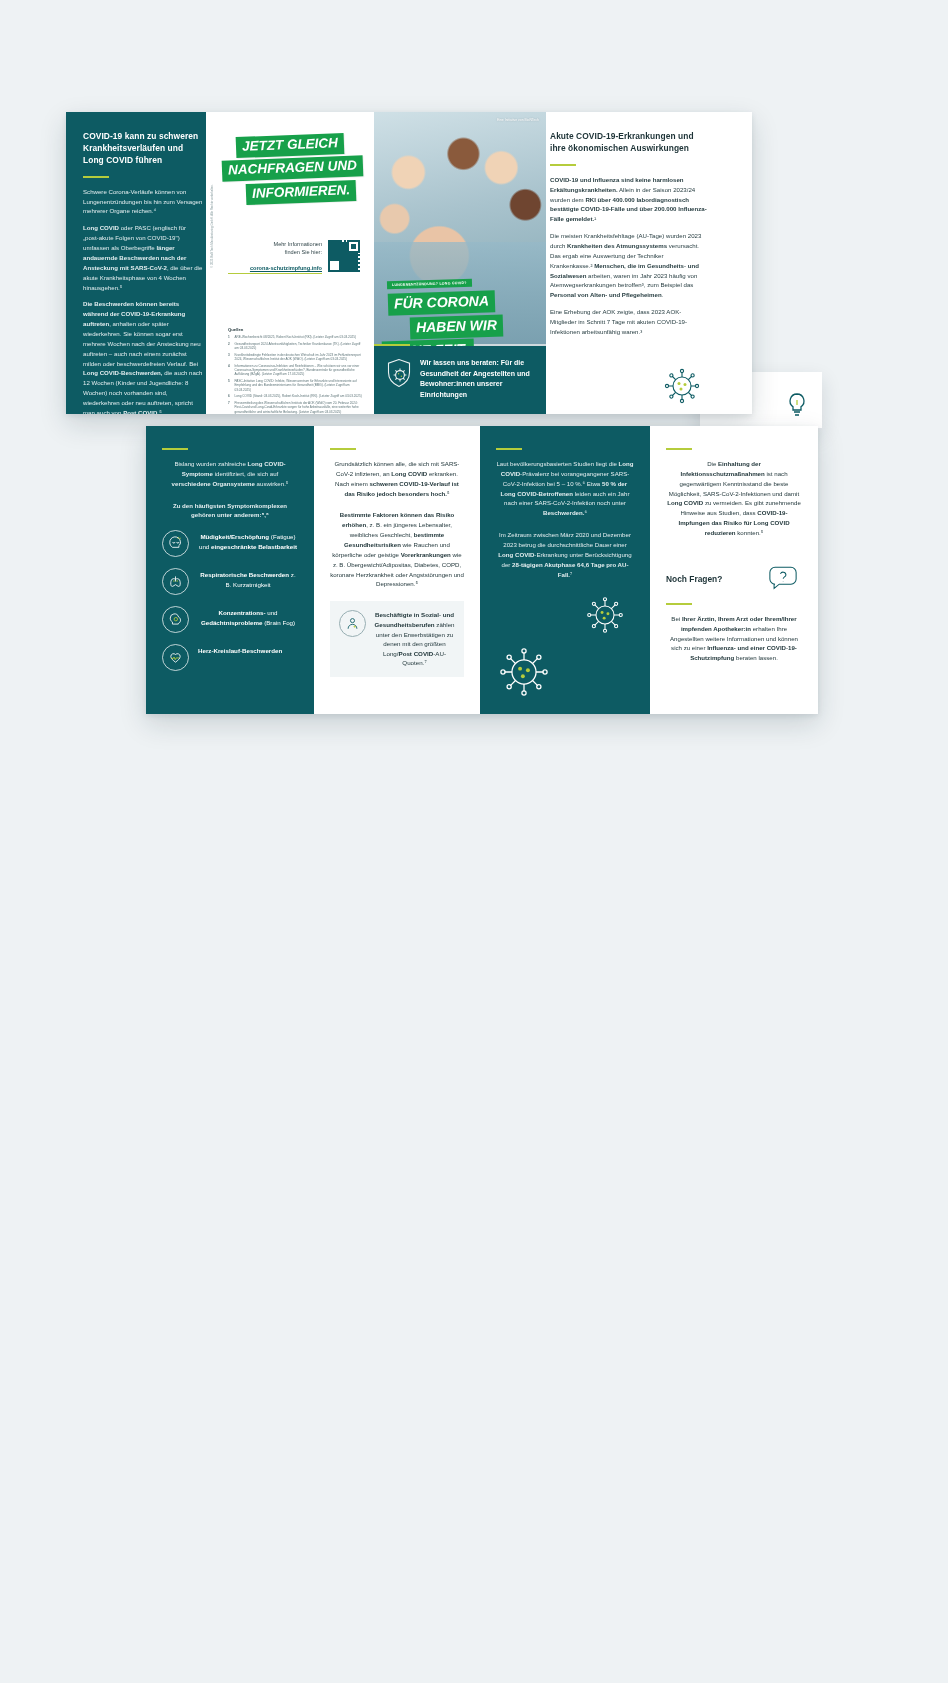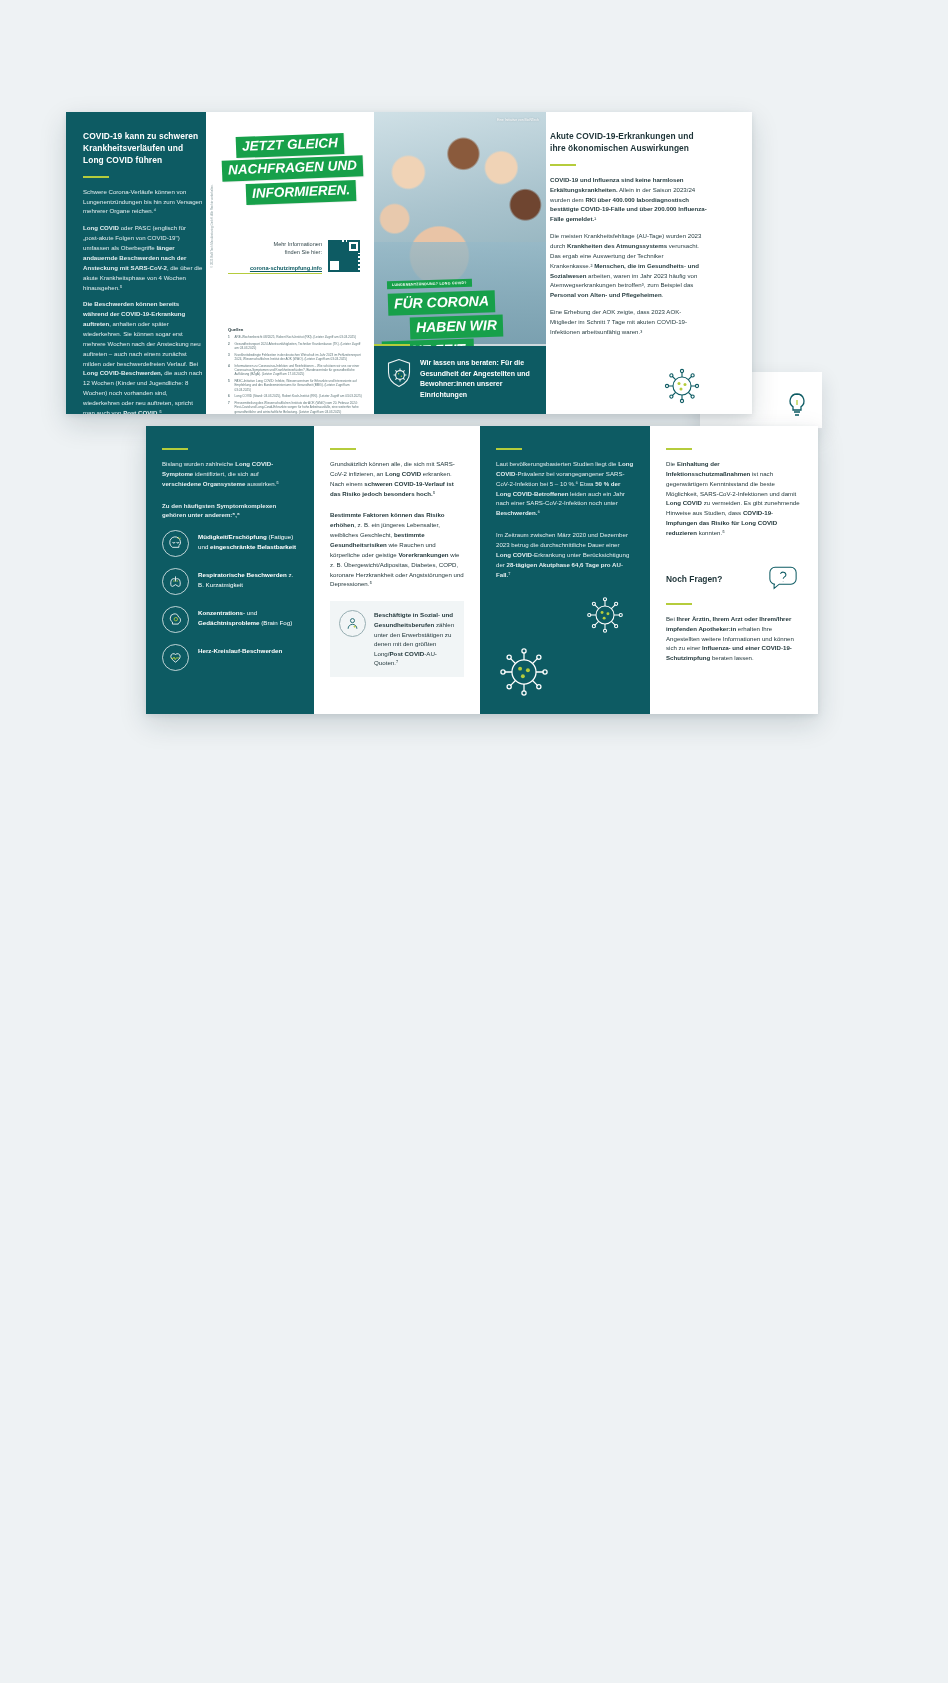--- a/index.html
+++ b/index.html
@@ -26,21 +26,21 @@
 
   
   .sheet{
     position:absolute;
     display:flex;
     background:var(--paper);
     box-shadow:0 10px 26px rgba(20,45,55,.16), 0 2px 6px rgba(20,45,55,.10);
     overflow:hidden;
   }
   .sheet-top{left:66px;top:112px;width:686px;height:302px;}
-  .sheet-bot{left:146px;top:426px;width:672px;height:288px;}
+  .sheet-bot{left:146px;top:426px;width:672px;height:288px;text-align:center;}
 
   .panel{position:relative;height:100%;box-sizing:border-box;}
   .p-teal{background:var(--teal);color:#ffffff;}
   .p-white{background:var(--paper);color:var(--ink);}
 
   
   .h-title{
     font-size:8.6px;line-height:1.42;font-weight:bold;letter-spacing:.01em;
     margin:0;
   }

